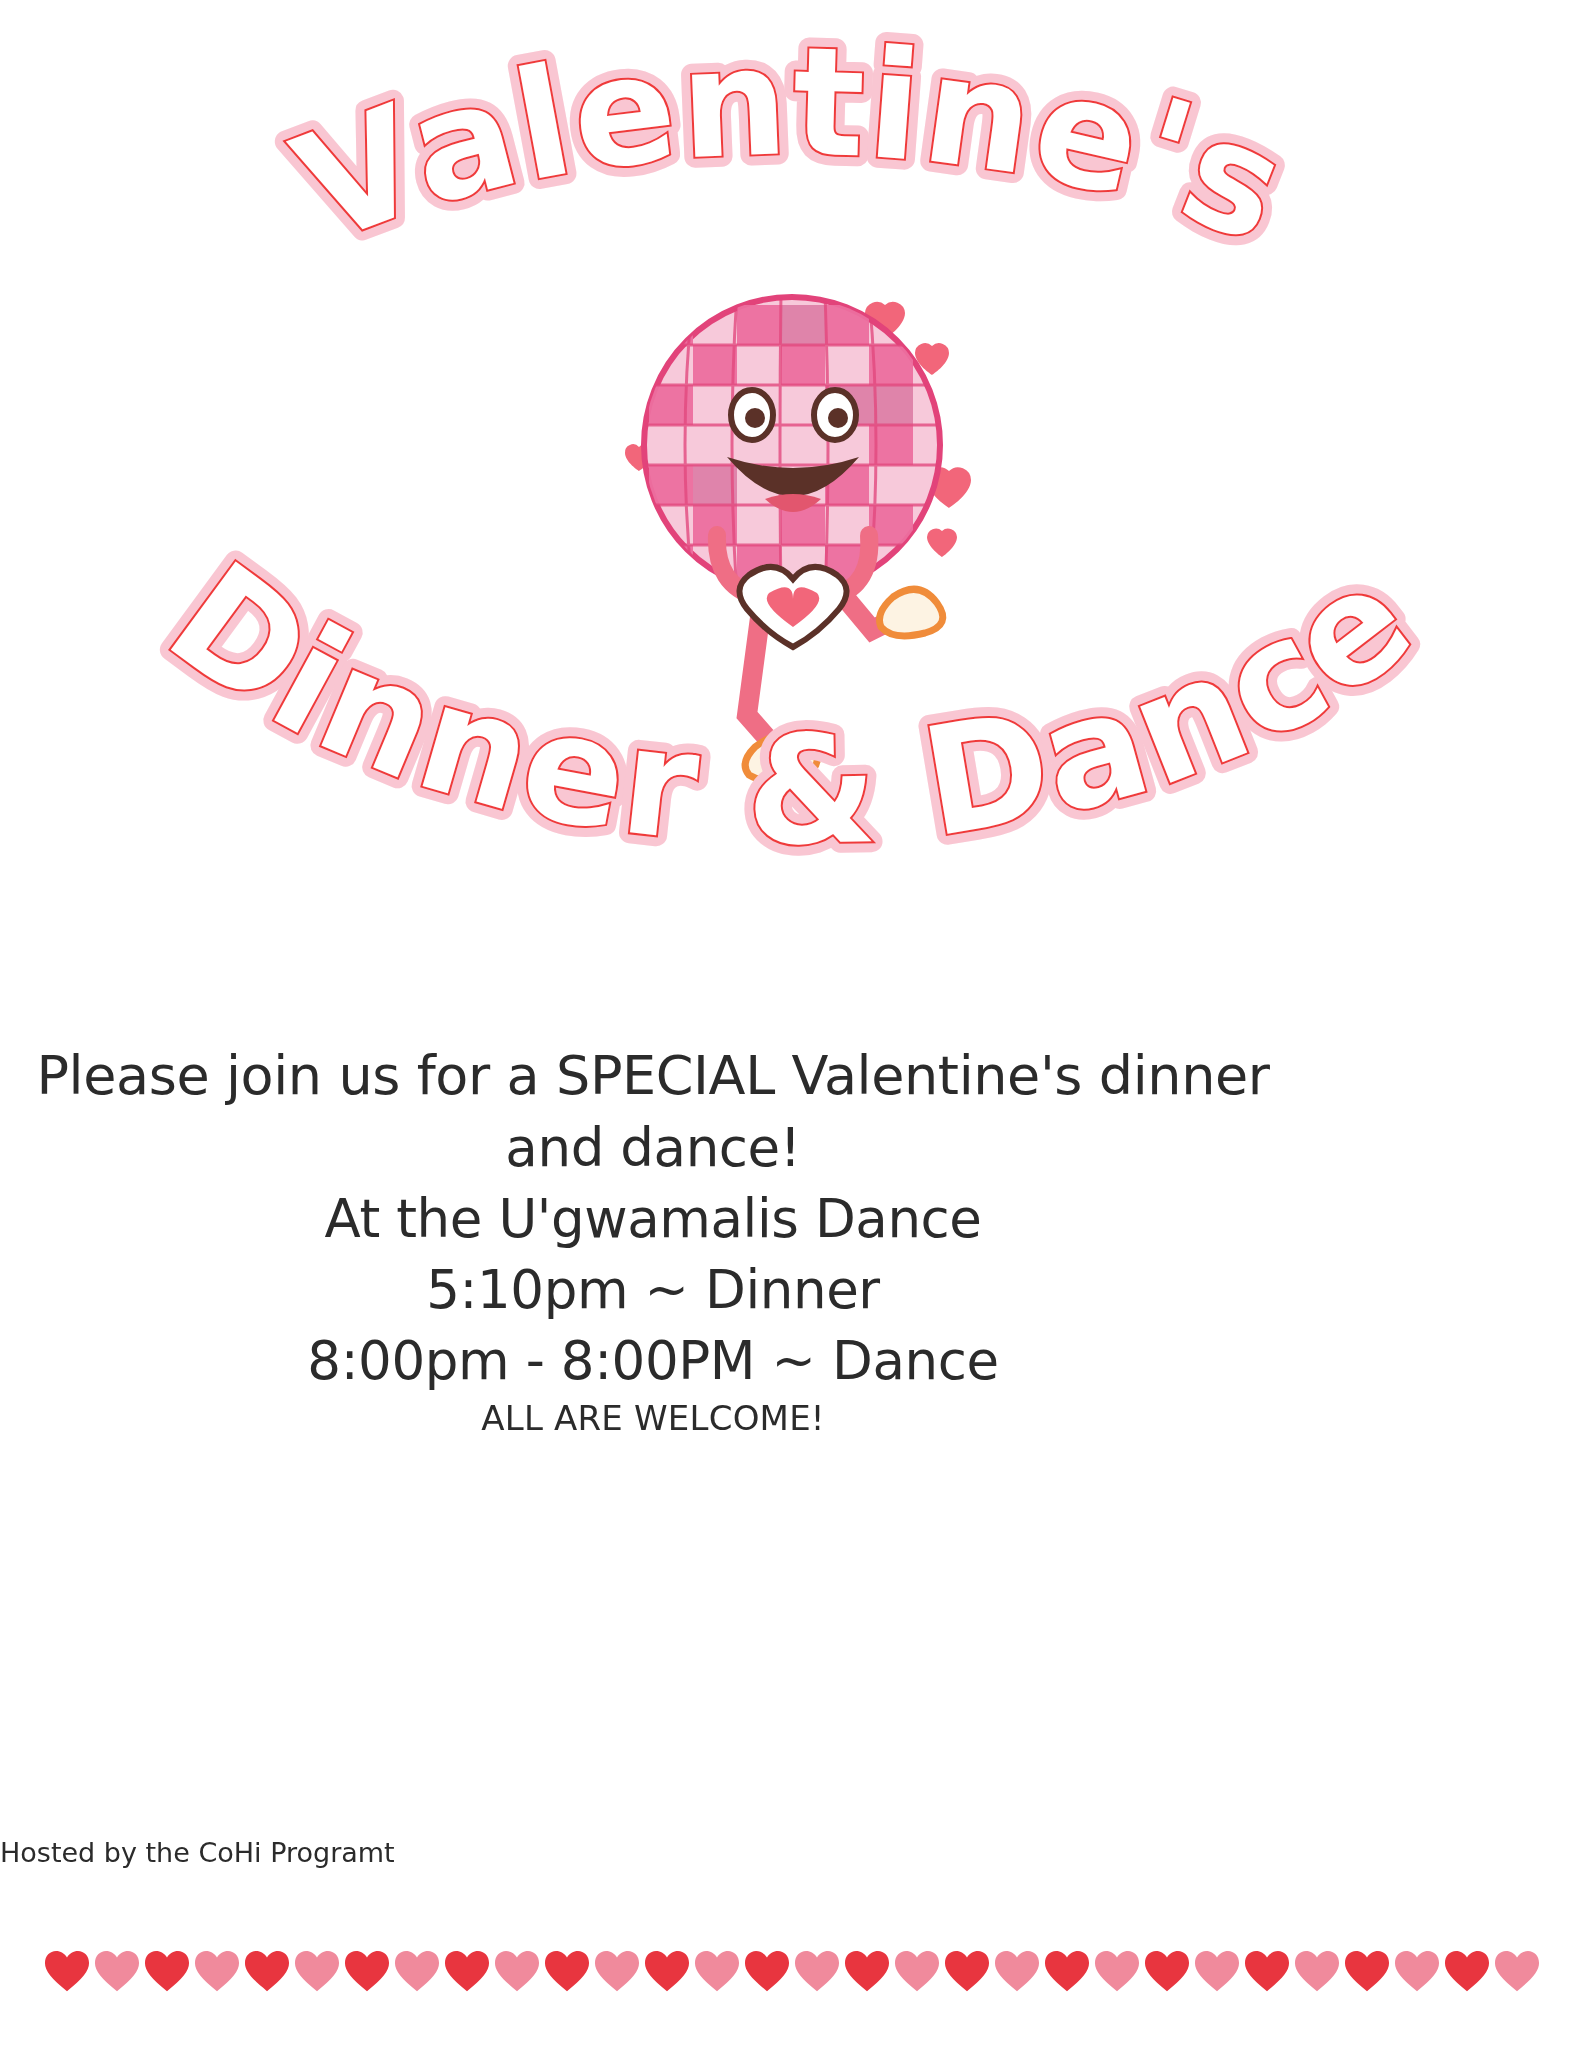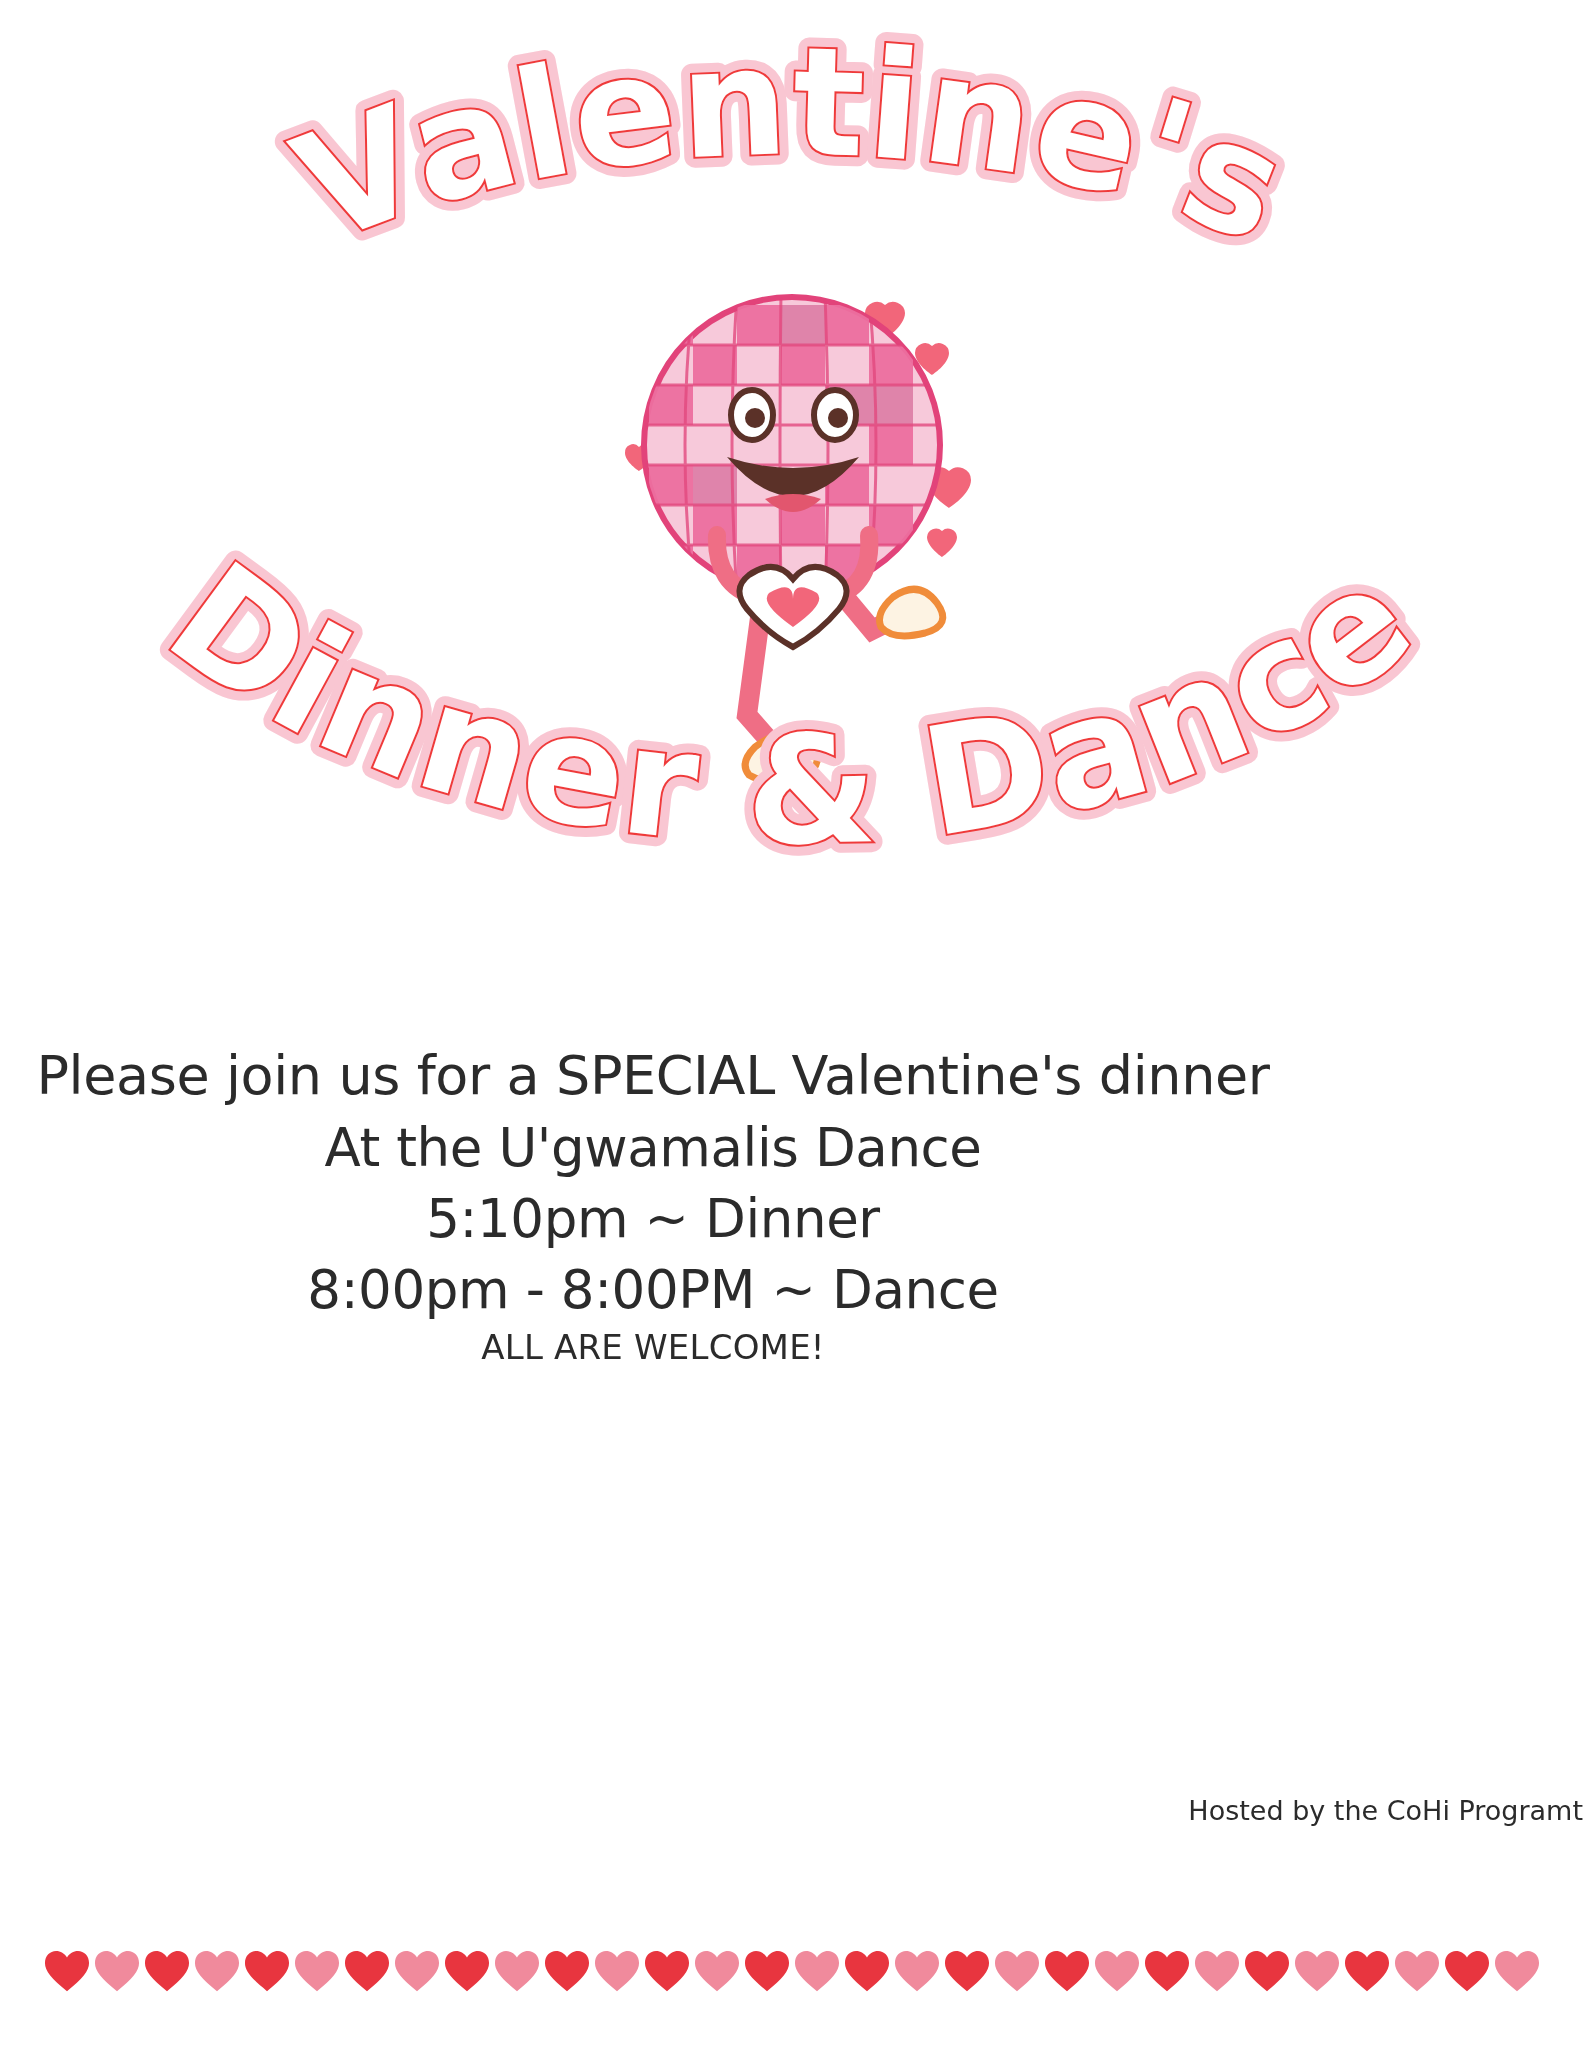--- a/index.html
+++ b/index.html
@@ -78,24 +78,24 @@
     line-height: 1.34;
     font-weight: 400;
     letter-spacing: -0.4px;
   }
   .line.l1 { font-size: 54px; }
   .line.caps { font-size: 34px; letter-spacing: 0.2px; }
   .sup { font-size: 0.55em; vertical-align: super; }
 
   .host {
     position: absolute;
-    top: 1795px;
+    top: 1837px;
     left: 0;
     width: 1583px;
-    text-align: right;
+    text-align: left;
     font-family: "DejaVu Sans", sans-serif;
     font-size: 27px;
     color: #2b2b2b;
     font-weight: 500;
   }
 
   
   .heart-row {
     position: absolute;
     bottom: 42px;
@@ -229,20 +229,21 @@
         <textPath href="#arcBottomPath" startOffset="50%" text-anchor="middle">Dinner &amp; Dance</textPath>
       </text>
       <text class="arc-text" font-size="150">
         <textPath href="#arcBottomPath" startOffset="50%" text-anchor="middle">Dinner &amp; Dance</textPath>
       </text>
     </svg>
   </div>
 
   <div class="body-copy">
     <div class="line l1">Please join us for a SPECIAL Valentine's dinner</div>
+    <div class="line">and dance!</div>
     <div class="line">At the U'gwamalis Dance</div>
     <div class="line">5:10pm ~ Dinner</div>
     <div class="line">8:00pm - 8:00PM ~ Dance</div>
     <div class="line caps">ALL ARE WELCOME!</div>
   </div>
 
   <div class="host">Hosted by the CoHi Programt</div>
 
   <div class="heart-row">
       <svg class="heart" viewBox="0 0 24 22">

